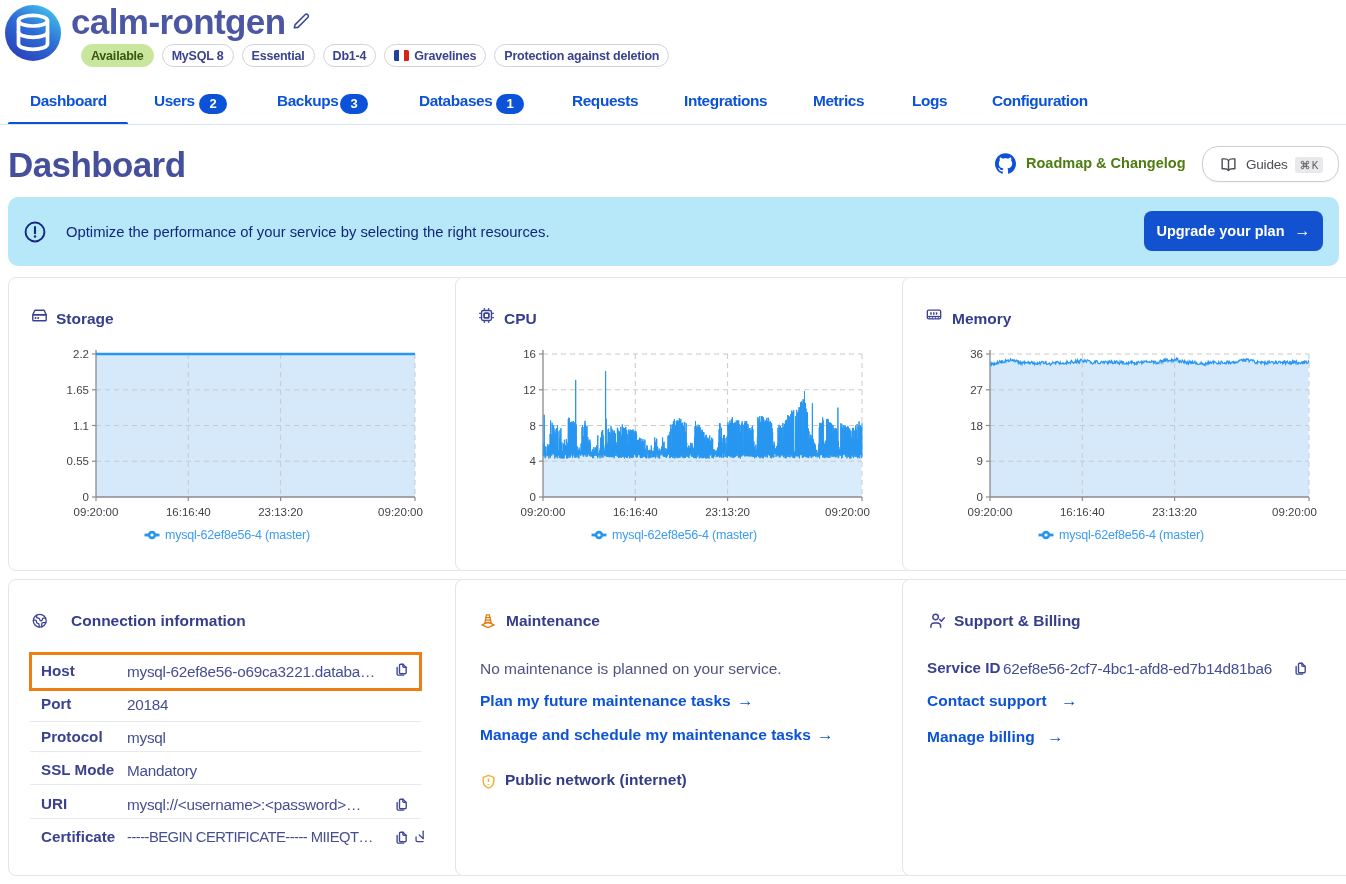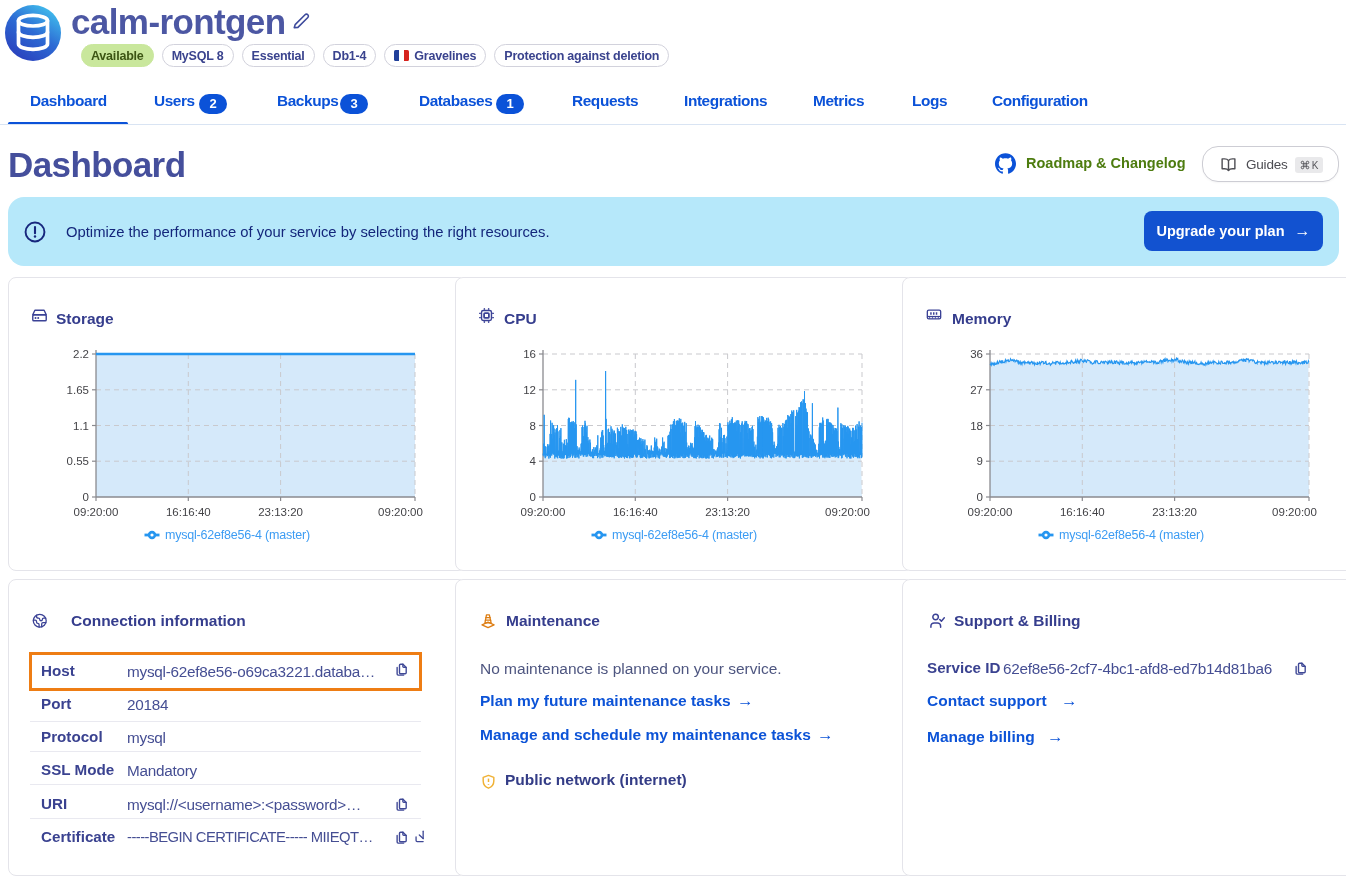--- a/index.html
+++ b/index.html
@@ -11,21 +11,21 @@
 .tabbar { position:absolute; left:0; top:88px; width:1346px; height:37px; }
 .tabline { position:absolute; left:0; top:36px; width:1346px; height:1px; background:#d9e4f3; }
 .tabu { position:absolute; left:8px; top:33.5px; width:120px; height:3px; background:#0b52d8; border-radius:2px; }
 .tab { position:absolute; top:4px; font-size:15.4px; font-weight:bold; color:#0b52d8; letter-spacing:-0.4px; }
 .tbadge { position:absolute; top:5.5px; width:28px; height:20.5px; border-radius:10.5px; background:#0b52d8; color:#fff; font-size:13px; font-weight:bold; display:flex; align-items:center; justify-content:center; }
 h1 { position:absolute; left:8px; top:145px; font-size:35px; font-weight:bold; color:#454f9c; letter-spacing:-0.6px; }
 .roadmap { position:absolute; left:1026px; top:155px; font-size:14.5px; font-weight:bold; color:#4d7c0f; }
 .guides { position:absolute; left:1202px; top:146px; width:137px; height:36px; border:1px solid #cdcdd4; border-radius:16px; background:#fff; display:flex; align-items:center; padding-left:17px; box-shadow:0 1px 2px rgba(0,0,0,0.04); }
 .guides .gt { font-size:13.5px; color:#4c4c52; margin-left:9px; letter-spacing:-0.2px; }
 .kbd { position:absolute; left:92px; top:10px; width:28px; height:16px; background:#e9e9eb; border-radius:3px; display:flex; align-items:center; justify-content:center; gap:2px; font-size:10px; color:#57575c; }
-.banner { position:absolute; left:8px; top:197px; width:1331px; height:69px; background:#b6e8fa; border-radius:16px; }
+.banner { position:absolute; left:8px; top:197px; width:1331px; height:69px; background:#b6e8fa; border-radius:10px; }
 .btext { position:absolute; left:58px; top:27px; font-size:14.8px; color:#14267b; }
 .bbtn { position:absolute; left:1136px; top:14px; width:179px; height:40px; background:#1252d0; border-radius:8px; color:#fff; font-size:14.5px; font-weight:bold; display:flex; align-items:center; justify-content:center; gap:10px; }
 .bbtn .arr { font-weight:normal; font-size:16px; }
 .card { position:absolute; width:458px; background:#fff; border:1px solid #e4e4ea; border-radius:8px; }
 .ctitle { position:absolute; top:32px; font-size:15.5px; font-weight:bold; color:#353d8d; }
 .chart { position:absolute; left:0; top:0; }
 .legend { position:absolute; left:0; top:250px; width:436px; display:flex; align-items:center; justify-content:center; gap:5px; }
 .legend span { font-size:12.5px; color:#3c9cf3; letter-spacing:-0.2px; }
 .hostbox { position:absolute; left:20px; top:72px; width:393px; height:39px; border:3px solid #ee7d14; }
 .rlabel { position:absolute; left:32px; font-size:15.2px; font-weight:bold; color:#3a4290; }

